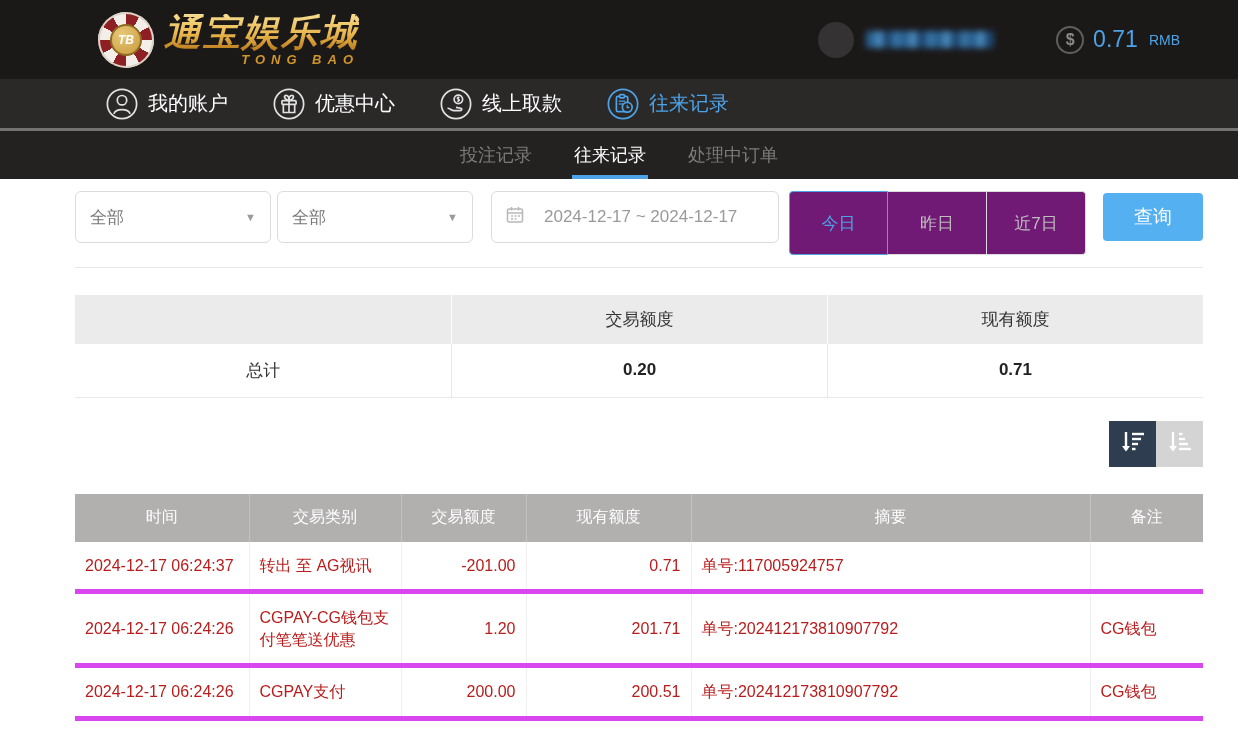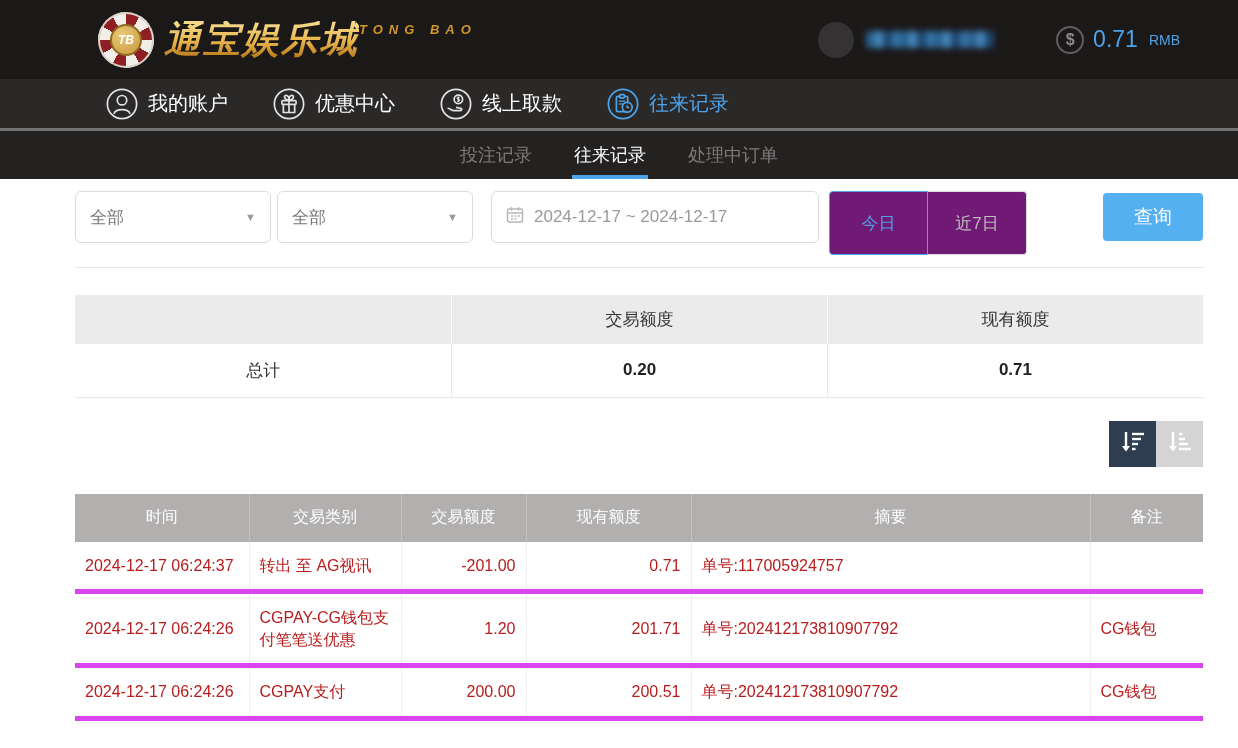--- a/index.html
+++ b/index.html
@@ -9,21 +9,21 @@
   
   .top-header { height:79px; background:#1b1818; display:flex; align-items:center; padding:0 58px 0 98px; }
   .logo-wrap { display:flex; align-items:center; gap:10px;font-style:italic; }
   .chip { width:56px; height:56px; border-radius:50%; position:relative; flex:0 0 auto;
     background:conic-gradient(#8e1f24 0 30deg,#f3efe8 30deg 60deg,#8e1f24 60deg 90deg,#f3efe8 90deg 120deg,#8e1f24 120deg 150deg,#f3efe8 150deg 180deg,#8e1f24 180deg 210deg,#f3efe8 210deg 240deg,#8e1f24 240deg 270deg,#f3efe8 270deg 300deg,#8e1f24 300deg 330deg,#f3efe8 330deg 360deg);
     box-shadow:0 0 0 2px #d9d4c8 inset; }
   .chip-core { position:absolute; left:50%; top:50%; transform:translate(-50%,-50%);
     width:32px; height:32px; border-radius:50%; background:radial-gradient(circle at 35% 30%,#e8c878,#c99a3e);
     border:2px solid #8e6a20; display:flex; align-items:center; justify-content:center;
     color:#fff; font-size:12px; font-weight:bold; }
-  .logo-text { display:flex; flex-direction:row; line-height:1; }
+  .logo-text { display:flex; flex-direction:column; line-height:1; }
   .logo-title { font-size:37px; font-weight:bold; letter-spacing:2px;
     background:linear-gradient(180deg,#f7dd90 0%,#e8b54a 55%,#b9791c 100%);
     -webkit-background-clip:text; background-clip:text; color:transparent; }
   .logo-sub { font-size:13px; font-weight:bold; letter-spacing:6px; color:#d0952b; text-align:right; margin-top:2px; }
   .header-right { margin-left:auto; display:flex; align-items:center; }
   .avatar { width:36px; height:36px; border-radius:50%; background:#343232; }
   .username-blur { width:128px; height:17px; margin-left:12px; border-radius:2px;
     background:repeating-linear-gradient(90deg,#2d6ea6 0 9px,#4f9bd6 9px 17px,#1f4f7d 17px 26px,#3b82bd 26px 34px);
     filter:blur(3px); opacity:.85; }
   .balance { display:flex; align-items:center; gap:9px; margin-left:62px; }
@@ -46,22 +46,22 @@
   .sub-tab.active::after { content:""; position:absolute; left:0; right:0; bottom:0; height:4px; background:#4da3e8; }
 
   
   .content { width:1128px; margin-left:75px; }
 
   .filter-row { display:flex; align-items:center; margin-top:12px; height:52px; }
   .select-box { width:196px; height:52px; border:1px solid #dcdcdc; border-radius:6px;
     display:flex; align-items:center; padding:0 14px; color:#777; font-size:17px; cursor:pointer; background:#fff; }
   .select-box .caret { margin-left:auto; color:#9a9a9a; font-size:11px; }
   .sb1 { margin-right:6px; } .sb2 { margin-right:18px; }
-  .date-box { width:328px; height:52px; border:1px solid #dcdcdc; border-radius:6px;
-    display:flex; align-items:center; gap:9px; padding:4px 13px; color:#9a9a9a; font-size:17px; margin-right:10px; cursor:pointer; }
+  .date-box { width:288px; height:52px; border:1px solid #dcdcdc; border-radius:6px;
+    display:flex; align-items:center; gap:19px; padding:4px 13px; color:#9a9a9a; font-size:17px; margin-right:10px; cursor:pointer; }
   .quick-group { display:flex; height:52px; margin-right:12px; }
   .quick-btn { width:99px; height:64px; display:flex; align-items:center; justify-content:center;
     font-size:17px; color:#bdbdbd; background:#701a75; border:1px solid #dcdcdc; border-left:none; cursor:pointer; }
   .quick-btn:last-child { border-radius:0 4px 4px 0; }
   .quick-btn.active { border:1px solid #4da3e8; color:#4da3e8; border-radius:4px 0 0 4px; }
   .search-btn { width:100px; height:48px; background:#55b0f2; border:none; border-radius:4px;
     color:#fff; font-size:19px; cursor:pointer; margin-left:auto; }
 
   .divider { height:1px; background:#e8e8e8; margin-top:24px; }
 
@@ -202,20 +202,21 @@
           <line x1="6" y1="11" x2="8" y2="11"></line>
             <line x1="9.5" y1="11" x2="11.5" y2="11"></line>
             <line x1="13" y1="11" x2="15" y2="11"></line>
           <line x1="6" y1="14" x2="8" y2="14"></line>
             <line x1="9.5" y1="14" x2="11.5" y2="14"></line>
         </svg></span>
       <span>2024-12-17 ~ 2024-12-17</span>
     </div>
     <div class="quick-group">
       <button class="quick-btn active">今日</button>
+      <button class="quick-btn">昨日</button>
       <button class="quick-btn">近7日</button>
     </div>
     <button class="search-btn">查询</button>
   </div>
 
   <div class="divider"></div>
 
   <table class="summary-table">
     <colgroup>
         <col style="width:33.4%">

